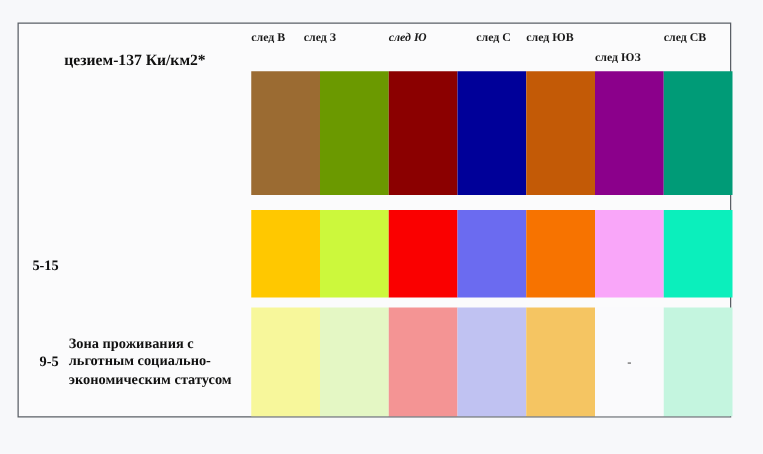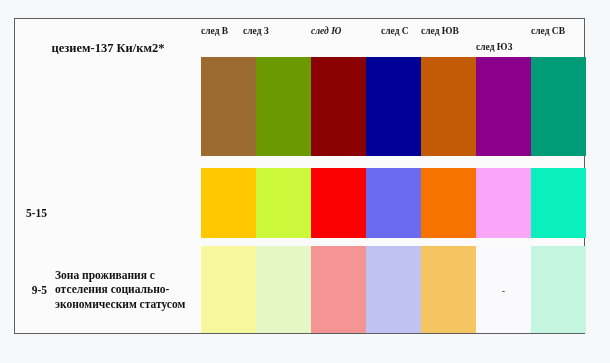--- a/index.html
+++ b/index.html
@@ -150,21 +150,21 @@
       <div class="swatch" style="left: 296px; width: 55px; background: rgb(250, 0, 0);"></div>
       <div class="swatch" style="left: 351px; width: 55px; background: rgb(107, 107, 240);"></div>
       <div class="swatch" style="left: 406px; width: 55px; background: rgb(247, 115, 0);"></div>
       <div class="swatch" style="left: 461px; width: 55px; background: rgb(249, 166, 249);"></div>
       <div class="swatch" style="left: 516px; width: 55px; background: rgb(11, 239, 188);"></div>
     </div>
 
   <div class="body-row" id="row-2" style="top: 227px; height: 87px;">
     <div class="row-label" style="top: 0px; height: 87px;">
       <span class="row-range">9-5</span>
-      <span class="row-text">Зона проживания с отселения социально-экономическим статусом</span>
+      <span class="row-text">Зона проживания с льготным социально-экономическим статусом</span>
     </div>
   <div class="swatch" style="left: 186px; width: 55px; background: rgb(247, 247, 155);"></div>
       <div class="swatch" style="left: 241px; width: 55px; background: rgb(228, 247, 196);"></div>
       <div class="swatch" style="left: 296px; width: 55px; background: rgb(244, 148, 148);"></div>
       <div class="swatch" style="left: 351px; width: 55px; background: rgb(192, 194, 242);"></div>
       <div class="swatch" style="left: 406px; width: 55px; background: rgb(245, 197, 98);"></div>
       <div class="swatch" style="left: 461px; width: 55px; background: rgb(250, 250, 252);">
         <span class="swatch-note">-</span>
       </div>
       <div class="swatch" style="left: 516px; width: 55px; background: rgb(196, 245, 223);"></div>

